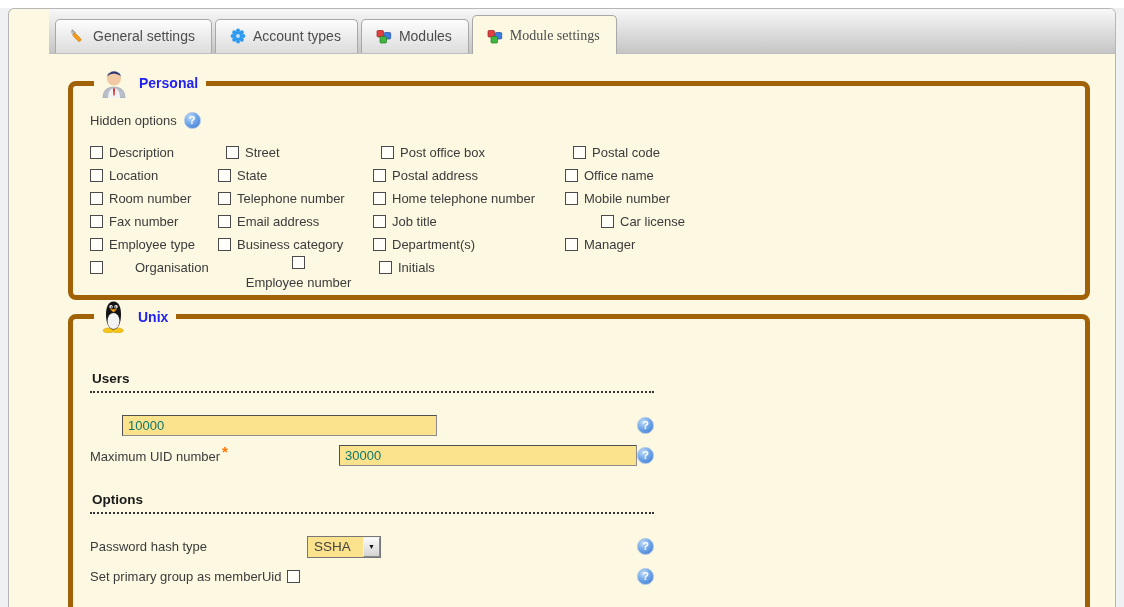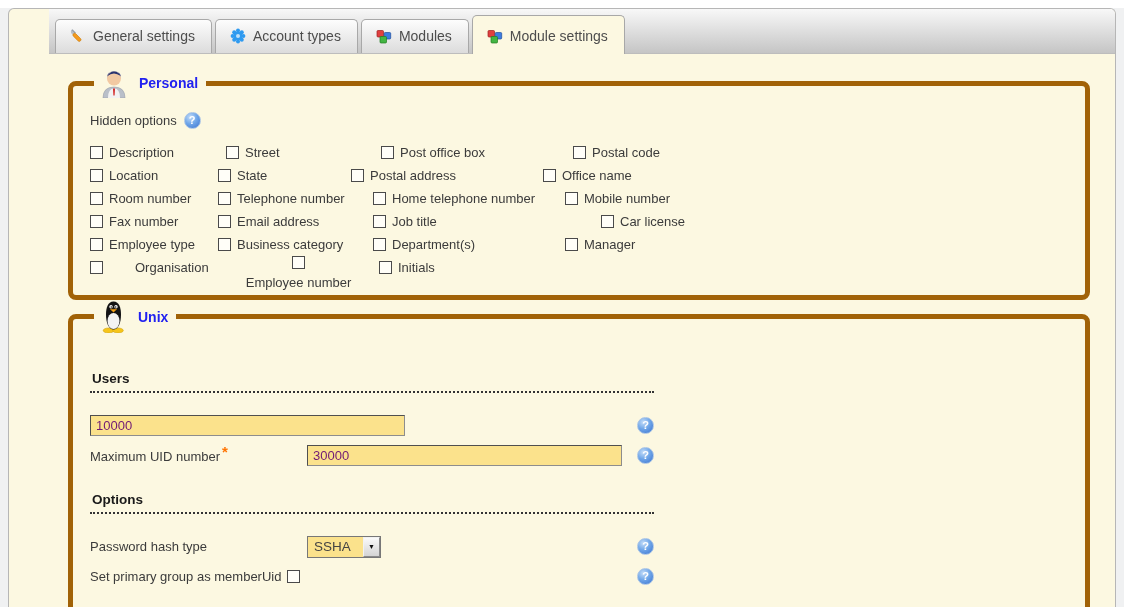--- a/index.html
+++ b/index.html
@@ -29,21 +29,21 @@
     padding:8px 16px 9px 14px;
     background:linear-gradient(#fdfdfd,#dcdcdc);
     border:1px solid #a8a8a8; border-bottom:none;
     border-radius:5px 5px 0 0;
     font-size:14px; color:#4d4d4d; cursor:pointer;
     position:relative; white-space:nowrap;
   }
   .tab.active {
     background:#fcf8e1;
     padding-top:12px; padding-bottom:10px;
-    margin-bottom:-1px; z-index:2;
+    margin-bottom:-1px; z-index:2;font-family:Liberation Serif, serif;
   }
   .ticon { width:16px; height:16px; display:inline-block; flex-shrink:0; }
   .ticon svg { width:16px; height:16px; display:block; }
   
   .content { padding:14px 25px 0 19px; }
   fieldset.fs {
     border:5px solid #a16207; border-radius:8px;
     margin:0; padding:4px 10px 16px 17px;
     background:transparent;
   }
@@ -68,23 +68,23 @@
     width:564px; font-weight:bold; font-size:13.5px; color:#1a1a1a;
     padding:0 0 5px 2px; border-bottom:2px dotted #333;
     margin:34px 0 20px 0;
   }
   .subhead.second { margin-top:24px; }
   .form-row { display:flex; align-items:center; width:564px; min-height:25px; margin-bottom:5px; }
   .flabel { width:217px; flex-shrink:0; }
   .req { color:#ff7300; font-weight:bold; font-size:15px; position:relative; top:-4px; margin-left:2px; }
   .yinput {
     width:315px; height:21px; padding:1px 5px;
-    background:#fbe28c; color:#701a75; font-size:13px;
+    background:#fbe28c; color:#0f766e; font-size:13px;
     font-family:"Liberation Sans","DejaVu Sans",sans-serif;
-    border:1px solid; border-color:#4f4f4f #8d8d8d #8d8d8d #4f4f4f;
+    border:1px solid; border-color:#4f4f4f #8d8d8d #8d8d8d #4f4f4f;margin-left:32px;
   }
   .help {
     margin-left:auto; width:17px; height:17px; border-radius:50%;
     background:radial-gradient(circle at 35% 28%, #c3dcf8 0%, #70a7e9 45%, #3a72cf 100%);
     border:1px solid #a8c4e6;
     color:#fff; font-weight:bold; font-size:11px; line-height:15px;
     display:inline-flex; align-items:center; justify-content:center;
     cursor:pointer; flex-shrink:0;
   }
   .inline-help { margin-left:0; }
@@ -201,21 +201,21 @@
             <span>Post office box</span>
           </label>
           <label class="cb-item" style="width: 160px;">
             <input type="checkbox" style="">
             <span>Postal code</span>
           </label>
           <label class="cb-item" style="width: 128px;">
             <input type="checkbox" style="">
             <span>Location</span>
           </label>
-          <label class="cb-item" style="width: 133px;">
+          <label class="cb-item" style="width: 155px;">
             <input type="checkbox" style="">
             <span>State</span>
           </label>
           <label class="cb-item" style="width: 192px;">
             <input type="checkbox" style="">
             <span>Postal address</span>
           </label>
           <label class="cb-item" style="width: 160px;">
             <input type="checkbox" style="">
             <span>Office name</span>

